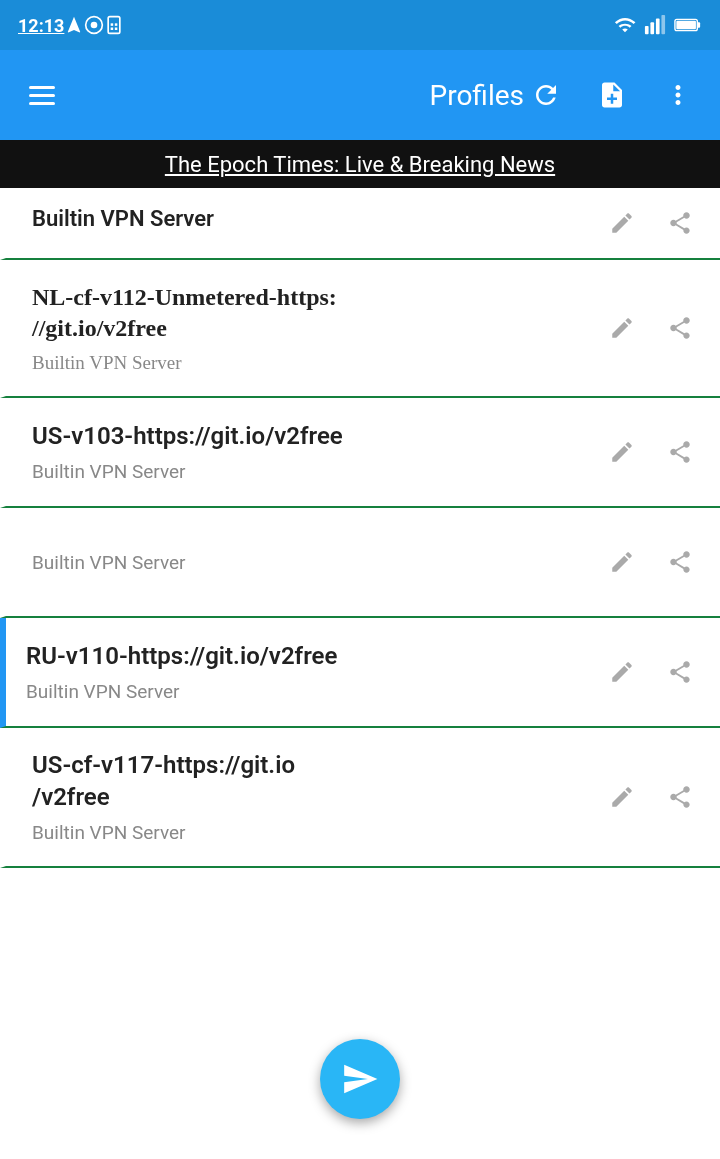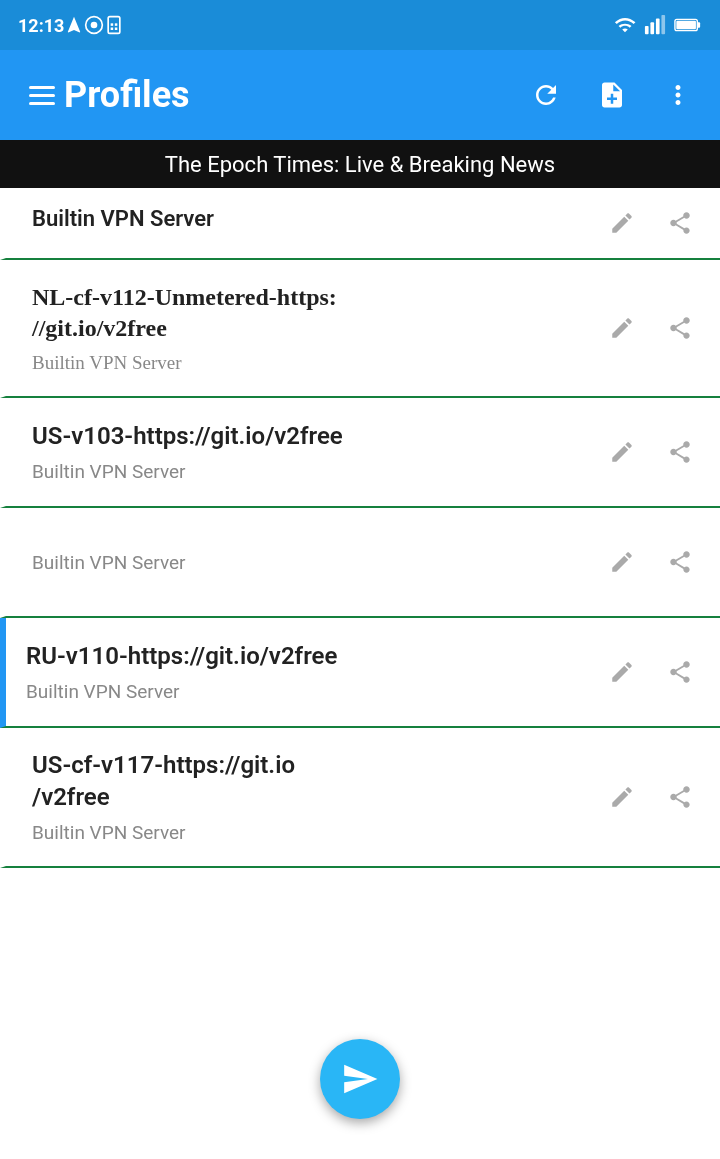--- a/index.html
+++ b/index.html
@@ -17,37 +17,37 @@
       background: #1a8cd8;
       height: 50px;
       display: flex;
       align-items: center;
       justify-content: space-between;
       padding: 0 18px;
       color: white;
       font-size: 18px;
       font-weight: bold;
     }
-    .status-left { display: flex; align-items: flex-start; gap: 0; }
+    .status-left { display: flex; align-items: flex-start; gap: 0; text-decoration: underline; }
     .status-right { display: flex; align-items: center; gap: 8px; }
 
     
     .app-bar {
       background: #2196f3;
       height: 90px;
       display: flex;
       align-items: center;
       padding: 0 20px;
       color: white;
     }
     .app-bar-title {
-      font-size: 36px;
-      font-weight: 700;
+      font-size: 28px;
+      font-weight: 400;
       flex: 1;
-      text-align: left;
+      text-align: right;
     }
     .app-bar-icons {
       display: flex;
       align-items: center;
       gap: 22px;
     }
     .icon-btn {
       color: white;
       font-size: 26px;
       cursor: pointer;
@@ -64,20 +64,21 @@
     .ad-banner {
       background: #111;
       height: 48px;
       display: flex;
       align-items: center;
       justify-content: center;
     }
     .ad-banner a {
       color: white;
       font-size: 22px;
+      text-decoration: underline;
       text-align: center;
     }
 
     
     .profile-list {
       background: white;
       overflow-y: auto;
       height: calc(1159px - 50px - 90px - 48px);
       position: relative;
     }

